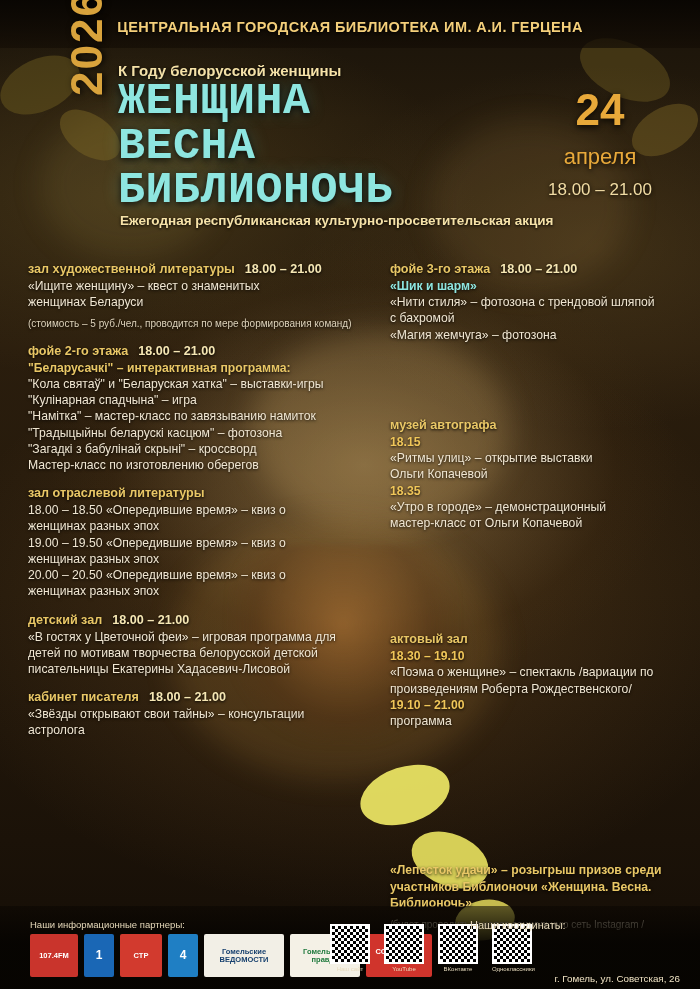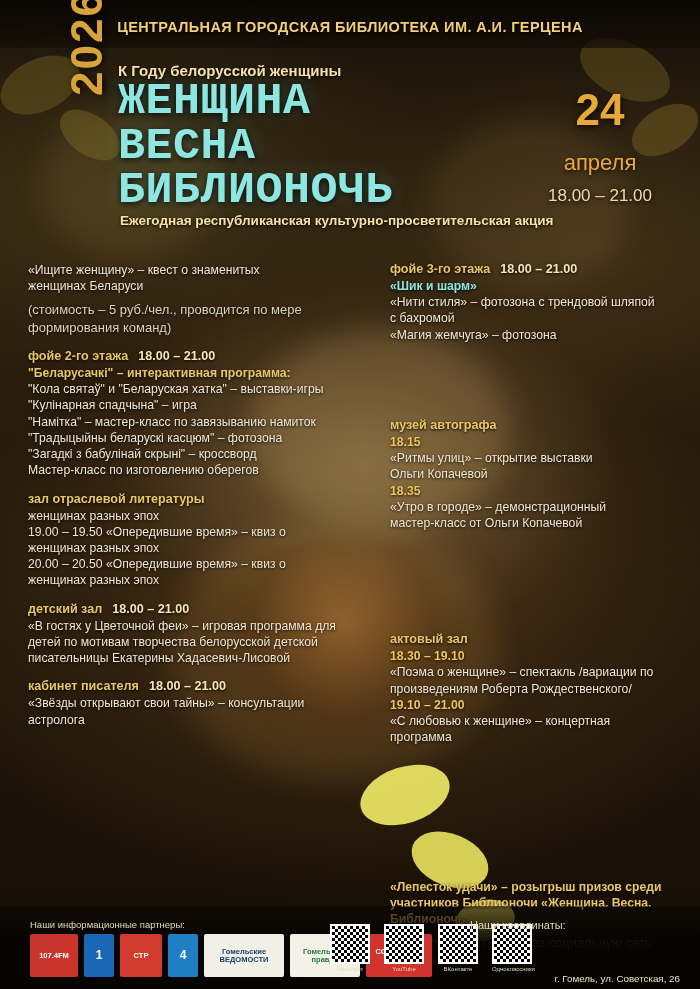--- a/index.html
+++ b/index.html
@@ -113,21 +113,21 @@
     font-size: 44px;
     font-weight: bold;
     color: #e8a93a;
     text-shadow: 0 2px 6px rgba(0,0,0,0.85);
     line-height: 1;
   }
   .date-month {
     font-size: 22px;
     color: #e8a93a;
     text-shadow: 0 2px 5px rgba(0,0,0,0.8);
-    margin-top: 18px;
+    margin-top: 12px;
   }
   .date-time {
     font-size: 17px;
     color: #f1dca4;
     margin-top: 10px;
     text-shadow: 0 1px 4px #000;
   }
 
   
   .col {
@@ -150,21 +150,21 @@
     margin-left: 10px;
     font-weight: bold;
   }
   .line {
     font-size: 12.2px;
     line-height: 1.33;
     color: #f0e6d2;
     text-shadow: 0 1px 3px rgba(0,0,0,0.85);
   }
   .line.small {
-    font-size: 13px;
+    font-size: 10px;
     color: #ddd2ba;
   }
   .line.gold {
     color: #e9c766;
     font-weight: bold;
   }
   .line.amber {
     color: #f0c659;
     font-weight: bold;
   }
@@ -297,20 +297,23 @@
   <div class="date-block">
     <div class="date-day">24</div>
     <div class="date-month">апреля</div>
     <div class="date-time">18.00 – 21.00</div>
   </div>
 
   <div class="col col-left">
 
 
     <div class="sect">
+      <div class="sect-head">
+        <span>зал художественной литературы</span><span class="time">18.00 – 21.00</span>
+      </div>
       <div class="line">«Ищите женщину» – квест о знаменитых</div>
       <div class="line">женщинах Беларуси</div>
       <div class="spacer"></div>
       <div class="line small">(стоимость – 5 руб./чел., проводится по мере формирования команд)</div>
     </div>
 
     <div class="sect">
       <div class="sect-head">
         <span>фойе 2-го этажа</span><span class="time">18.00 – 21.00</span>
       </div>
@@ -320,20 +323,21 @@
       <div class="line">"Намітка" – мастер-класс по завязыванию намиток</div>
       <div class="line">"Традыцыйны беларускі касцюм" – фотозона</div>
       <div class="line">"Загадкі з бабулінай скрыні" – кроссворд</div>
       <div class="line">Мастер-класс по изготовлению оберегов</div>
     </div>
 
     <div class="sect">
       <div class="sect-head">
         <span>зал отраслевой литературы</span><span class="time"></span>
       </div>
+      <div class="line">18.00 – 18.50 «Опередившие время» – квиз о</div>
       <div class="line">женщинах разных эпох</div>
       <div class="line">19.00 – 19.50 «Опередившие время» – квиз о</div>
       <div class="line">женщинах разных эпох</div>
       <div class="line">20.00 – 20.50 «Опередившие время» – квиз о</div>
       <div class="line">женщинах разных эпох</div>
     </div>
 
     <div class="sect">
       <div class="sect-head">
         <span>детский зал</span><span class="time">18.00 – 21.00</span>
@@ -382,21 +386,20 @@
     <div style="height:88px"></div>
 
     <div class="sect">
       <div class="sect-head">
         <span>актовый зал</span>
       </div>
       <div class="line amber">18.30 – 19.10</div>
       <div class="line">«Поэма о женщине» – спектакль /вариации по</div>
       <div class="line">произведениям Роберта Рождественского/</div>
       <div class="line amber">19.10 – 21.00</div>
-      <div class="line">«С любовью к женщине» – концертная</div>
       <div class="line">программа</div>
     </div>
 
     <div style="height:120px"></div>
 
     <div class="sect">
       <div class="line gold">«Лепесток удачи» – розыгрыш призов среди</div>
       <div class="line gold">участников Библионочи «Женщина. Весна.</div>
       <div class="line gold">Библионочь»</div>
       <div class="spacer"></div>

